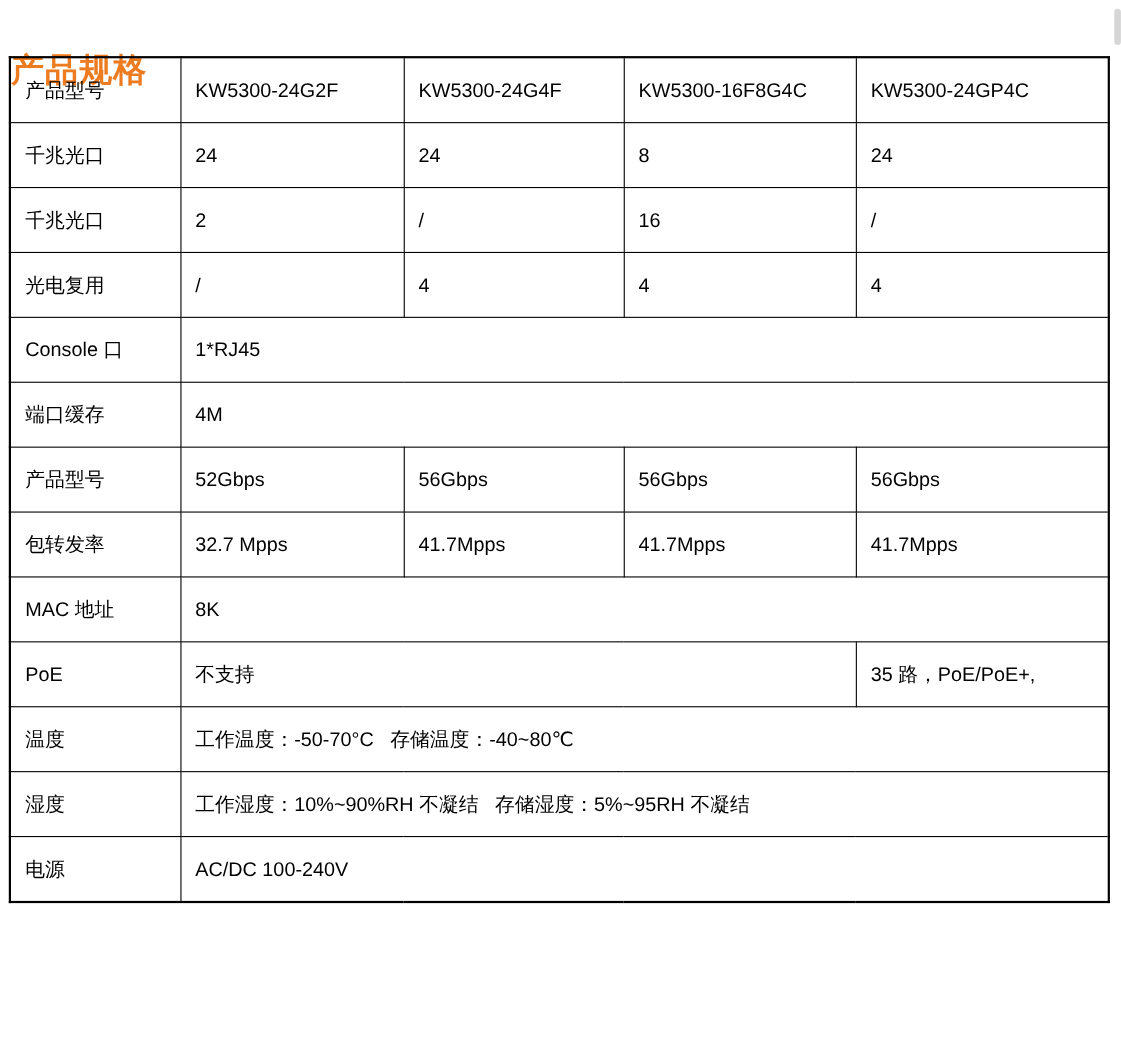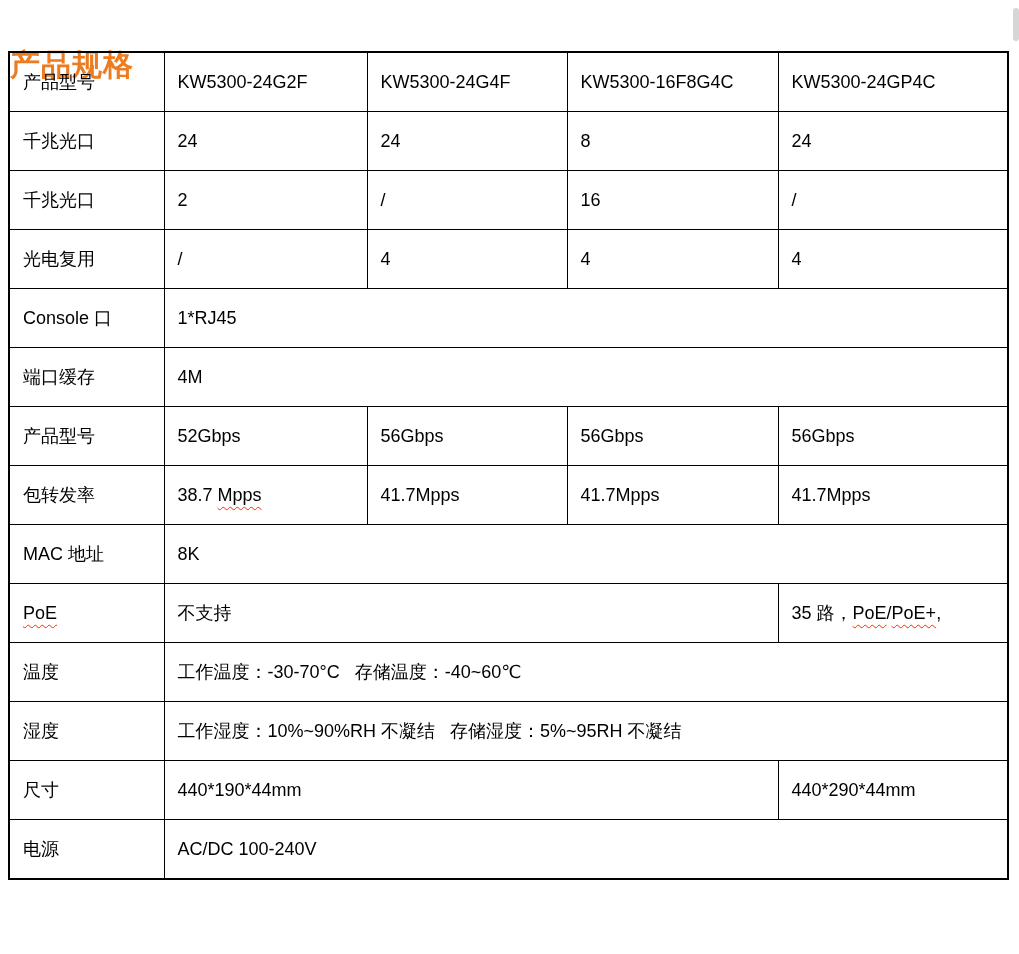--- a/index.html
+++ b/index.html
@@ -45,21 +45,20 @@
   table.spec td {
     border: 1px solid #000;
     height: 58px;
     padding: 0 13px;
     font-size: 18px;
     vertical-align: middle;
     white-space: pre-wrap;
     overflow: hidden;
   }
   .wavy {
-    text-decoration: underline;
     text-decoration-style: wavy;
     text-decoration-color: #ff2a00;
     text-decoration-thickness: 1px;
     text-underline-offset: 5px;
   }
 </style>
 </head>
 <body>
 
 <div class="doc-title" style="color: rgb(237, 123, 32); margin-top: 44px;">产品规格</div>
@@ -112,45 +111,40 @@
     </tr>
     <tr>
       <td>产品型号</td>
       <td>52Gbps</td>
       <td>56Gbps</td>
       <td>56Gbps</td>
       <td>56Gbps</td>
     </tr>
     <tr>
       <td>包转发率</td>
-      <td><span>38.7 </span><span class="wavy">Mpps</span></td>
+      <td><span>32.7 </span><span class="wavy">Mpps</span></td>
       <td>41.7Mpps</td>
       <td>41.7Mpps</td>
       <td>41.7Mpps</td>
     </tr>
     <tr>
       <td>MAC 地址</td>
       <td colspan="4">8K</td>
     </tr>
     <tr>
       <td><span class="wavy">PoE</span></td>
       <td colspan="3">不支持</td>
       <td><span>35 路，</span><span class="wavy">PoE</span><span>/</span><span class="wavy">PoE+</span><span>,</span></td>
     </tr>
     <tr>
       <td>温度</td>
-      <td colspan="4">工作温度：-30-70°C   存储温度：-40~60℃</td>
+      <td colspan="4">工作温度：-50-70°C   存储温度：-40~80℃</td>
     </tr>
     <tr>
       <td>湿度</td>
       <td colspan="4">工作湿度：10%~90%RH 不凝结   存储湿度：5%~95RH 不凝结</td>
-    </tr>
-    <tr>
-      <td>尺寸</td>
-      <td colspan="3">440*190*44mm</td>
-      <td>440*290*44mm</td>
     </tr>
     <tr>
       <td>电源</td>
       <td colspan="4">AC/DC 100-240V</td>
     </tr>
   </tbody>
 </table>
 
 </body></html>

